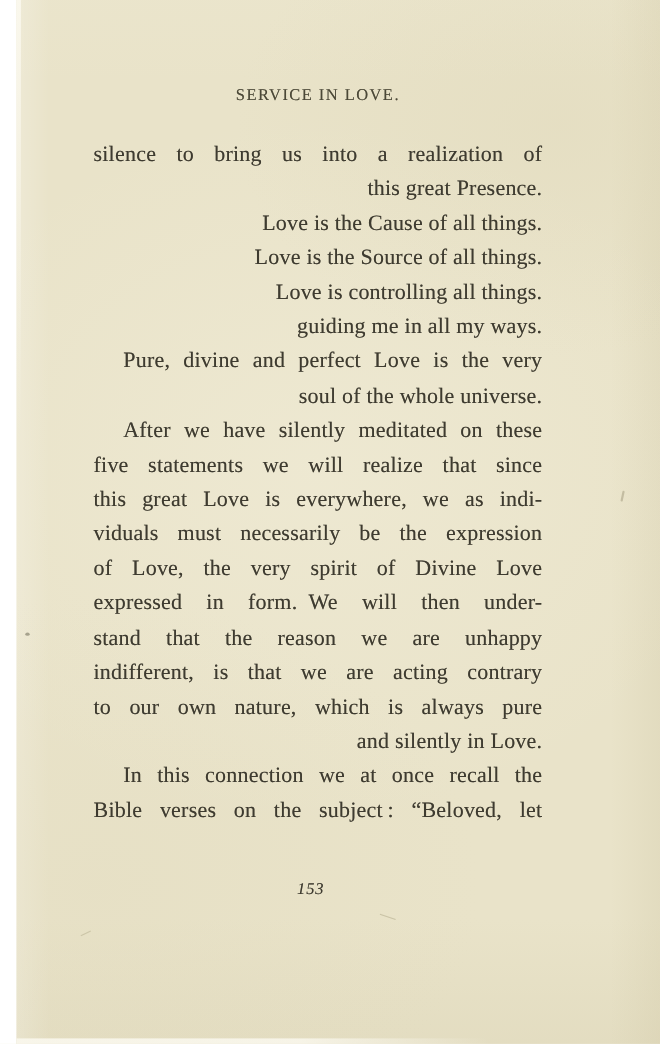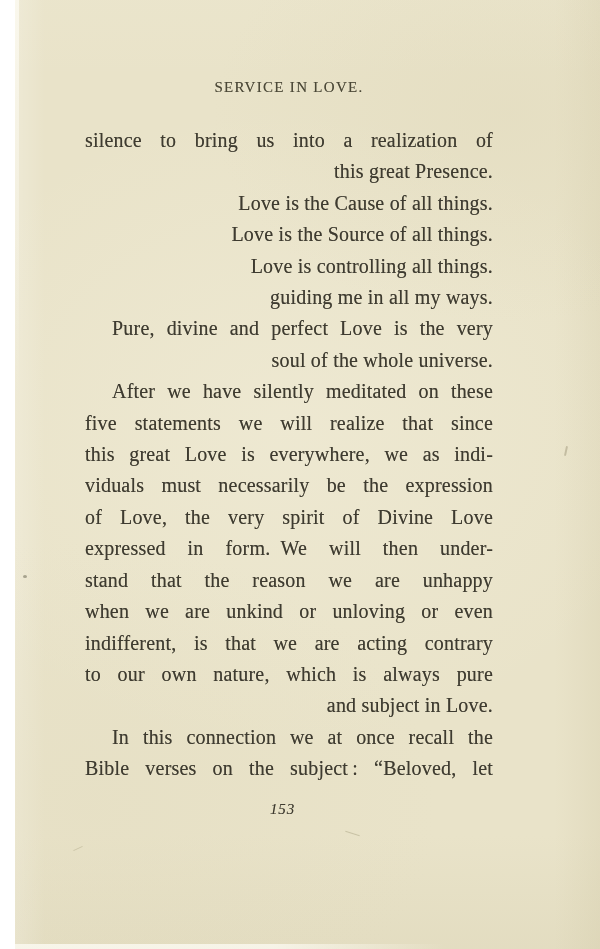--- a/index.html
+++ b/index.html
@@ -126,24 +126,23 @@
       <div class="text-line">guiding me in all my ways.</div>
       <div class="text-line j i">Pure, divine and perfect Love is the very</div>
       <div class="text-line">soul of the whole universe.</div>
       <div class="text-line j i">After we have silently meditated on these</div>
       <div class="text-line j">five statements we will realize that since</div>
       <div class="text-line j">this great Love is everywhere, we as indi-</div>
       <div class="text-line j">viduals must necessarily be the expression</div>
       <div class="text-line j">of Love, the very spirit of Divine Love</div>
       <div class="text-line j">expressed in form. We will then under-</div>
       <div class="text-line j">stand that the reason we are unhappy</div>
-      <div class="text-line j">when we are unkind or unloving or even</div>
       <div class="text-line j">indifferent, is that we are acting contrary</div>
       <div class="text-line j">to our own nature, which is always pure</div>
-      <div class="text-line">and subject in Love.</div>
+      <div class="text-line">and silently in Love.</div>
       <div class="text-line j i">In this connection we at once recall the</div>
       <div class="text-line j">Bible verses on the subject : “Beloved, let</div>
     </div>
 
   <div class="page-number">153</div>
 
   <div class="edge-left"></div>
   <div class="edge-bottom"></div>
   <div class="speck-dot"></div>
   <div class="speck-tick"></div>

